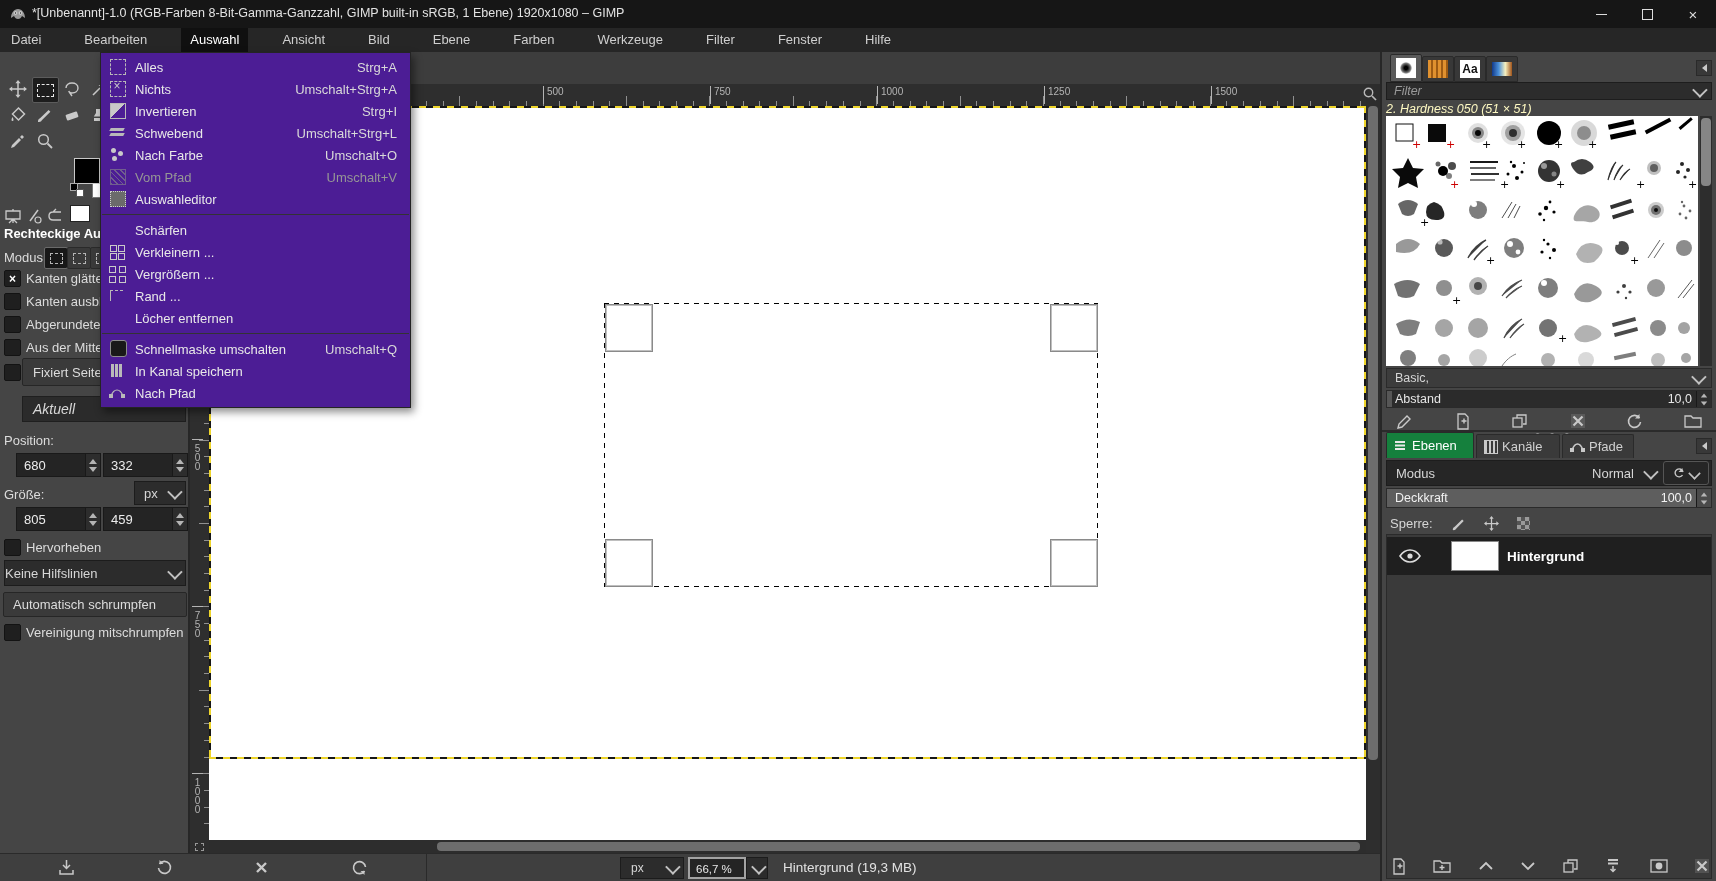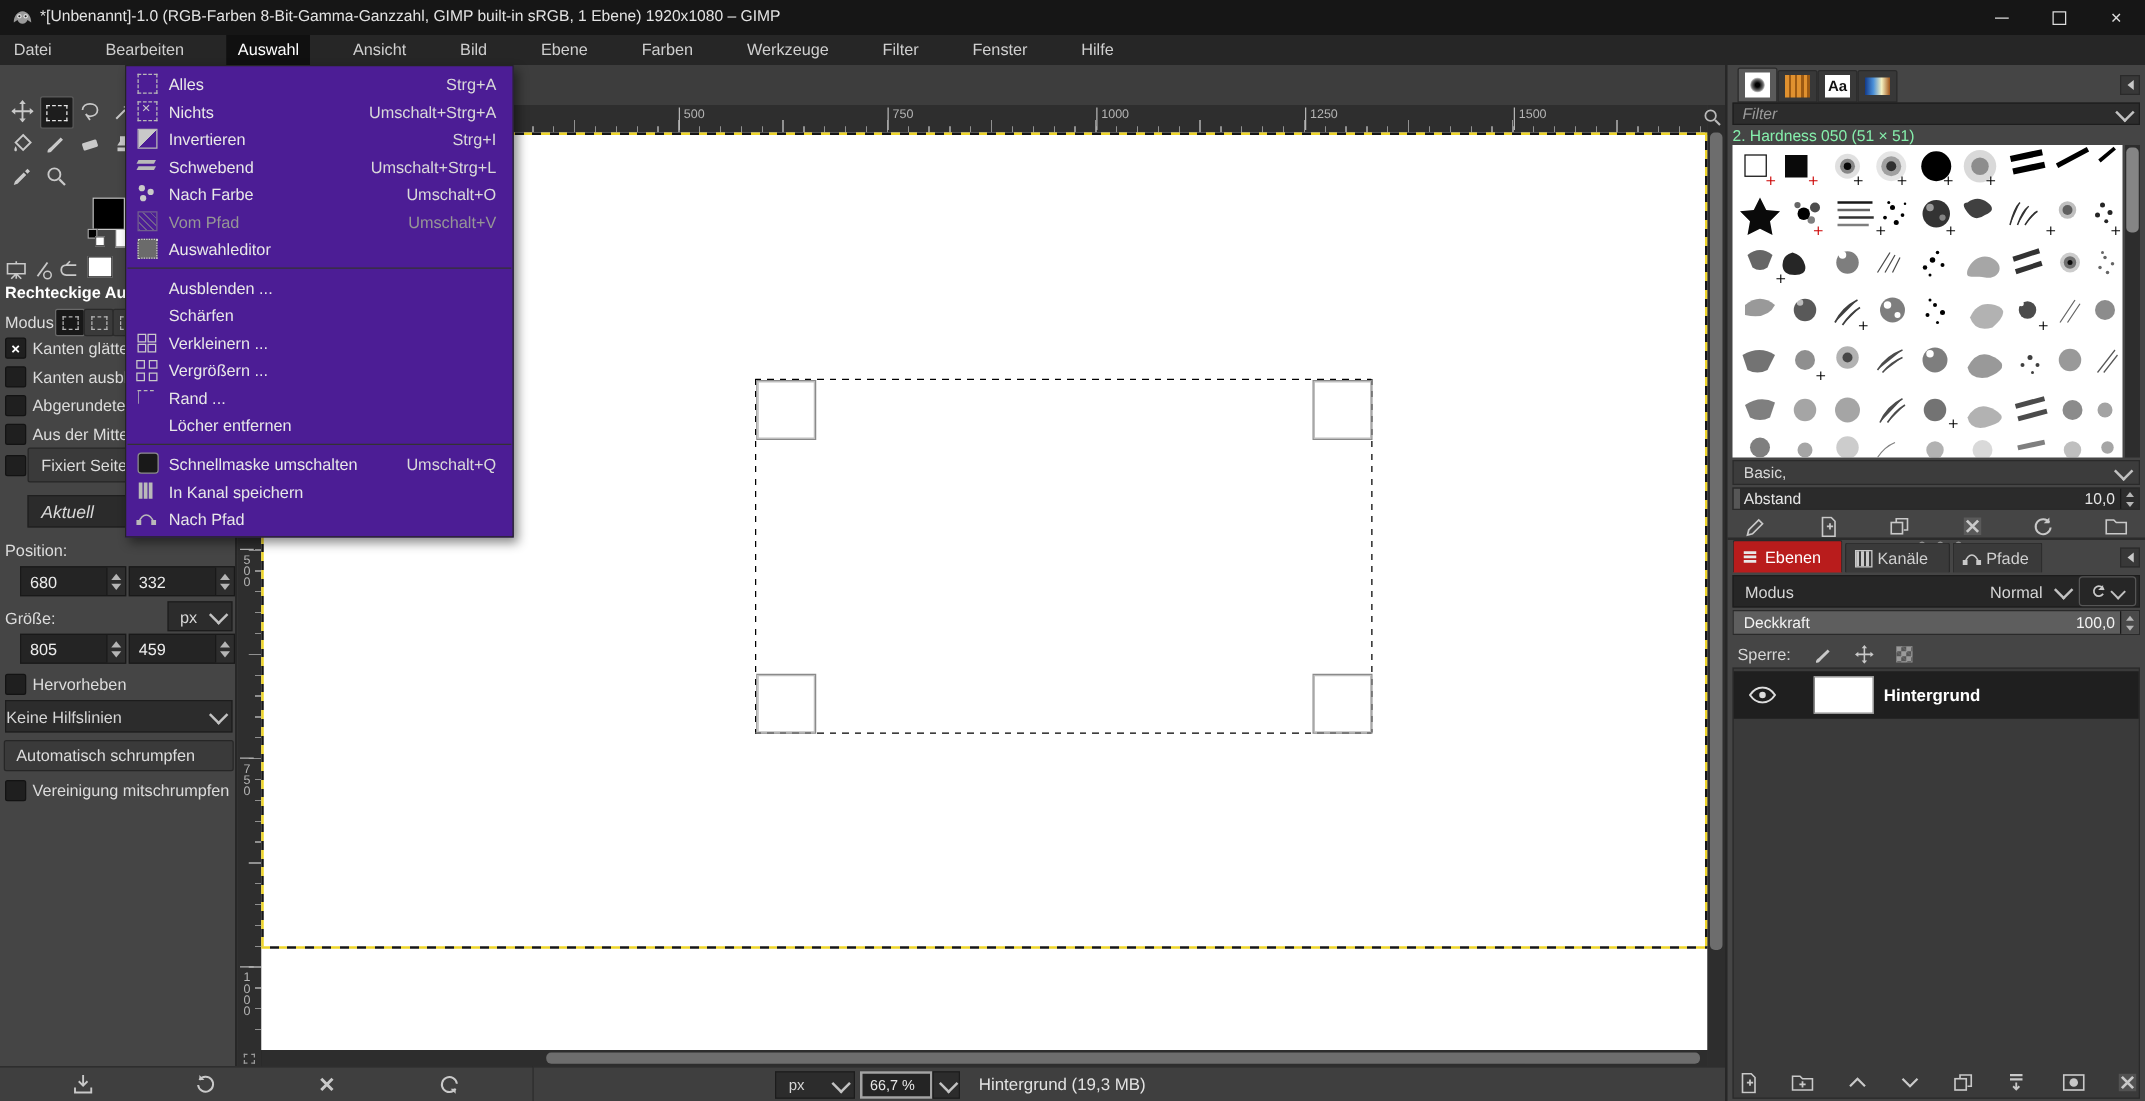--- a/index.html
+++ b/index.html
@@ -96,21 +96,21 @@
   .dabtab{position:absolute;width:30px;height:26px;background:#383838;border:1px solid #2a2a2a;border-radius:2px 2px 0 0;
      display:flex;align-items:center;justify-content:center;}
   .dabtab.active{background:#5a5a5a;}
   #filterbox{position:absolute;background:#2c2c2c;border:1px solid #1d1d1d;display:flex;align-items:center;box-sizing:border-box;}
   #filterbox .ph{font-style:italic;color:#9a9a9a;padding-left:7px;font-size:12.5px;}
   .rowbar{position:absolute;background:#3c3c3c;border:1px solid #2a2a2a;display:flex;align-items:center;box-sizing:border-box;}
   .iconrow{position:absolute;display:flex;justify-content:space-between;align-items:center;}
   .iconrow svg{display:block;}
   .ltab{position:absolute;background:#3a3a3a;border:1px solid #2a2a2a;border-bottom:none;border-radius:2px 2px 0 0;
      display:flex;align-items:center;gap:4px;padding:0 7px;box-sizing:border-box;font-size:13px;color:#d0d0d0;}
-  .ltab.active{background:#b91c1c;color:#fff;}
+  .ltab.active{background:#15803d;color:#fff;}
   .checker{background:#9a9a9a;background-image:linear-gradient(45deg,#555 25%,transparent 25% 75%,#555 75%),
      linear-gradient(45deg,#555 25%,transparent 25% 75%,#555 75%);background-size:8px 8px;background-position:0 0,4px 4px;}
   .grip-dots{position:absolute;color:#8f8f8f;font-size:12px;letter-spacing:2px;}
 </style>
 </head>
 <body>
 
 <div id="screen">
 
   <div class="abs" id="titlebar">
@@ -418,21 +418,21 @@
       <div style="width:20px;height:14px;background:linear-gradient(90deg,#123a8a,#4a90d9,#f5f0c0,#a0541a)"></div>
     </div>
     <div class="abs" style="left:314px;top:8px;width:14px;height:14px;background:#383838;border:1px solid #2a2a2a;display:flex;align-items:center;justify-content:center">
       <div style="width:0;height:0;border-top:4px solid transparent;border-bottom:4px solid transparent;border-right:5px solid #c9c9c9"></div>
     </div>
 
     <div id="filterbox" style="left:4px;top:30px;width:326px;height:18px">
       <span class="ph">Filter</span>
       <div class="chev" style="margin-left:auto;margin-right:7px"></div>
     </div>
-    <div class="abs" style="left:4px;top:50px;font-size:12.5px;color:#86efac">2. Hardness 050 (51 × 51)</div>
+    <div class="abs" style="left:4px;top:50px;font-style:italic;font-size:12.5px;color:#fef9c3">2. Hardness 050 (51 × 51)</div>
 
     <div class="abs" style="left:4px;top:64px;width:312px;height:250px;background:#fff;overflow:hidden">
       <svg width="312" height="250" viewBox="0 0 312 250">
         <rect x="10" y="8" width="17" height="17" fill="none" stroke="#111"></rect>
         <rect x="42" y="8" width="18" height="18" fill="#0a0a0a"></rect>
         <g>
             <circle cx="92" cy="17" r="10" fill="#000" opacity=".12"></circle>
             <circle cx="92" cy="17" r="6" fill="#000" opacity=".4"></circle>
             <circle cx="92" cy="17" r="3" fill="#000" opacity=".95"></circle>
           </g>
@@ -834,25 +834,20 @@
     <div class="pm-row">
       <div class="pm-ic">
           <div class="mi-editor"></div>
         </div>
       <span class="pm-label">Auswahleditor</span>
       <span class="pm-short"></span>
     </div>
     <div class="pm-sep"></div>
     <div class="pm-row">
       <div class="pm-ic"></div>
-      <span class="pm-label">Ausblenden ...</span>
-      <span class="pm-short"></span>
-    </div>
-    <div class="pm-row">
-      <div class="pm-ic"></div>
       <span class="pm-label">Schärfen</span>
       <span class="pm-short"></span>
     </div>
     <div class="pm-row">
       <div class="pm-ic mi-shrink">
           <i style="left:1px;top:1px"></i>
           <i style="left:9px;top:1px"></i>
           <i style="left:1px;top:9px"></i>
           <i style="left:9px;top:9px"></i>
         </div>

